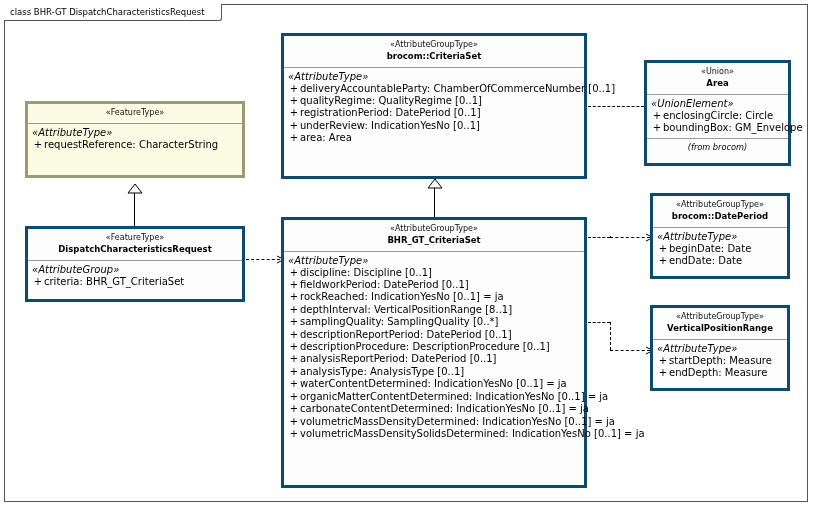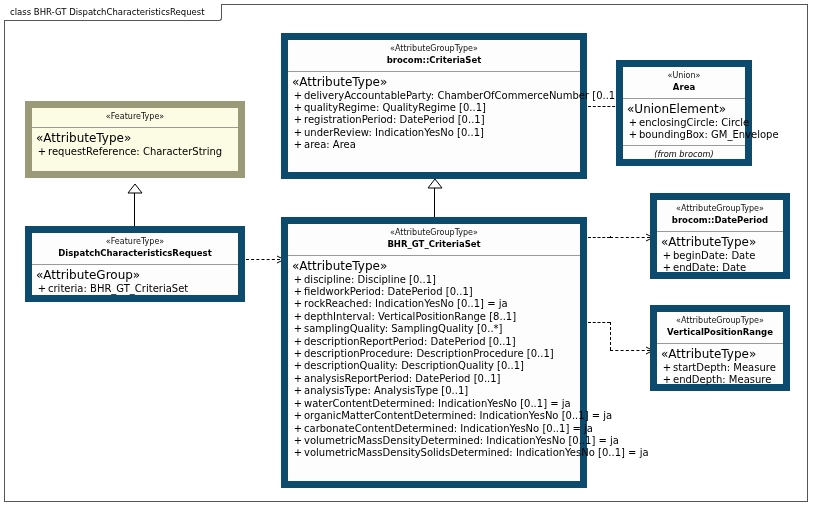--- a/index.html
+++ b/index.html
@@ -42,21 +42,21 @@
     border-bottom-right-radius: 3px;
     text-align: right;
   }
   .frame-tab .kw { font-weight: normal; }
   .frame-tab .nm { font-weight: normal; }
 
   
   .box {
     position: absolute;
     background: #fdfdfd;
-    border: 7px solid #0c4a6e;
+    border: 3px solid #0c4a6e;
     box-sizing: border-box;
   }
   .box.yellow { background: #fcfbe3; border-color: #9a9a78; }
   .box .hdr {
     text-align: center;
     padding: 4px 4px 5px 4px;
     line-height: 1.25;
   }
   .box .stereo {
     font-size: 8px;
@@ -66,24 +66,25 @@
     font-weight: bold;
     font-size: 8.5px;
     color: #000;
     margin-top: 1px;
   }
   .box .name.ital { font-style: italic; font-weight: bold; }
   .box .sep {
     border-top: 1px solid #9a9a9a;
   }
   .box .sec-stereo {
-    font-size: 12px;
+    font-size: 10px;
     padding-left: 4px;
     padding-top: 3px;
     padding-bottom: 1px;
+    font-style: italic;
   }
   .box ul {
     list-style: none;
     margin: 0;
     padding: 0 4px 4px 4px;
   }
   .box li {
     white-space: nowrap;
     line-height: 12.4px;
     font-size: 10px;
@@ -211,32 +212,31 @@
     <div class="sep"></div>
     <div class="sec-stereo">«AttributeType»</div>
     <ul>
       <li><span class="vis">+</span><span>discipline: Discipline [0..1]</span></li>
       <li><span class="vis">+</span><span>fieldworkPeriod: DatePeriod [0..1]</span></li>
       <li><span class="vis">+</span><span>rockReached: IndicationYesNo [0..1] = ja</span></li>
       <li><span class="vis">+</span><span>depthInterval: VerticalPositionRange [8..1]</span></li>
       <li><span class="vis">+</span><span>samplingQuality: SamplingQuality [0..*]</span></li>
       <li><span class="vis">+</span><span>descriptionReportPeriod: DatePeriod [0..1]</span></li>
       <li><span class="vis">+</span><span>descriptionProcedure: DescriptionProcedure [0..1]</span></li>
-      <li><span class="vis">+</span><span>descriptionQuality: DescriptionQuality [0..1]</span></li>
       <li><span class="vis">+</span><span>analysisReportPeriod: DatePeriod [0..1]</span></li>
       <li><span class="vis">+</span><span>analysisType: AnalysisType [0..1]</span></li>
       <li><span class="vis">+</span><span>waterContentDetermined: IndicationYesNo [0..1] = ja</span></li>
       <li><span class="vis">+</span><span>organicMatterContentDetermined: IndicationYesNo [0..1] = ja</span></li>
       <li><span class="vis">+</span><span>carbonateContentDetermined: IndicationYesNo [0..1] = ja</span></li>
       <li><span class="vis">+</span><span>volumetricMassDensityDetermined: IndicationYesNo [0..1] = ja</span></li>
       <li><span class="vis">+</span><span>volumetricMassDensitySolidsDetermined: IndicationYesNo [0..1] = ja</span></li>
     </ul>
   </div>
 
-  <div class="box" style="left:616px; top:60px; width:136px; height:106px;">
+  <div class="box" style="left:644px; top:60px; width:147px; height:106px;">
     <div class="hdr">
       <div class="stereo">«Union»</div>
       <div class="name">Area</div>
     </div>
     <div class="sep"></div>
     <div class="sec-stereo">«UnionElement»</div>
     <ul>
       <li><span class="vis">+</span><span>enclosingCircle: Circle</span></li>
       <li><span class="vis">+</span><span>boundingBox: GM_Envelope</span></li>
     </ul>

